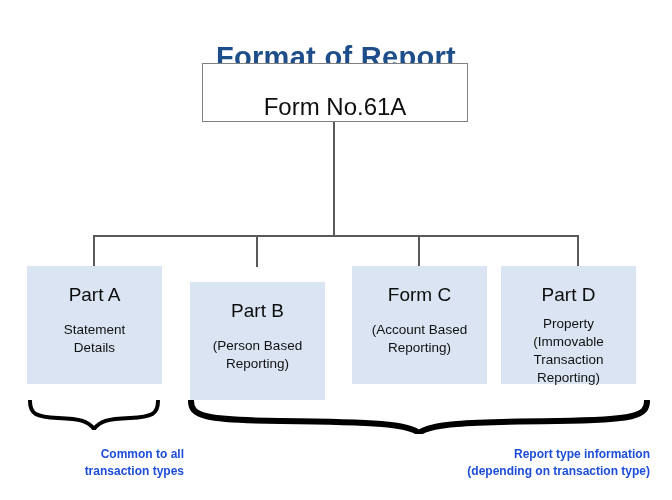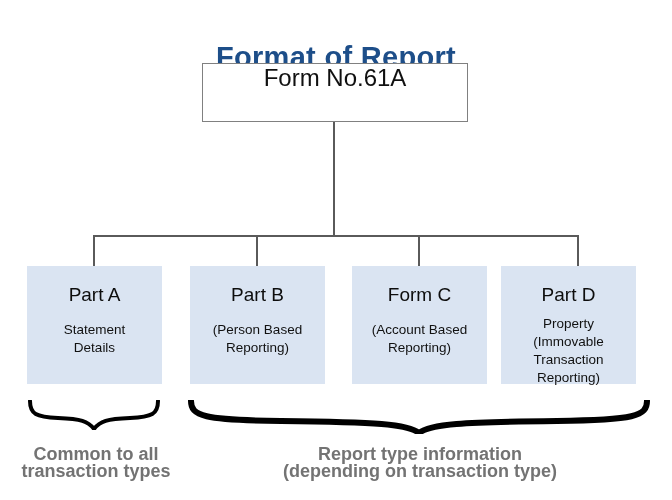--- a/index.html
+++ b/index.html
@@ -39,21 +39,21 @@
   #root-node {
     position: absolute;
     left: 202px;
     top: 63px;
     width: 266px;
     height: 59px;
     box-sizing: border-box;
     border: 1.5px solid #808080;
     background: #ffffff;
     display: flex;
-    align-items: flex-start;
+    align-items: flex-end;
     justify-content: center;
   }
   #root-node .node-label {
     font-size: 24px;
     color: #101010;
     line-height: 28px;
   }
 
   
   .conn {
@@ -75,21 +75,21 @@
     position: absolute;
     top: 0;
     width: 135px;
     height: 118px;
     background: #dae4f2;
     box-sizing: border-box;
     text-align: center;
     padding-top: 17px;
   }
   .part-box.p1 { left: 27px; }
-  .part-box.p2 { left: 190px; }
+  .part-box.p2 { left: 190px; margin-top: 16px; }
   .part-box.p3 { left: 352px; }
   .part-box.p4 { left: 501px; }
 
   .part-title {
     font-size: 19px;
     color: #0d0d0d;
     line-height: 24px;
   }
   .part-sub {
     margin-top: 14px;
@@ -105,24 +105,24 @@
   
   .brace {
     position: absolute;
   }
   #brace-left { left: 26px; top: 400px; width: 136px; height: 30px; }
   #brace-right { left: 186px; top: 400px; width: 466px; height: 34px; }
 
   
   .caption {
     position: absolute;
-    text-align: center;
-    font-size: 18px;
+    text-align: right;
+    font-size: 12px;
     font-weight: bold;
-    color: #737373;
+    color: #1d4ed8;
     line-height: 17px;
   }
   #caption-left { left: 8px; top: 446px; width: 176px; }
   #caption-right { left: 190px; top: 446px; width: 460px; }
 </style>
 </head>
 <body>
 
 <div id="stage">
 

